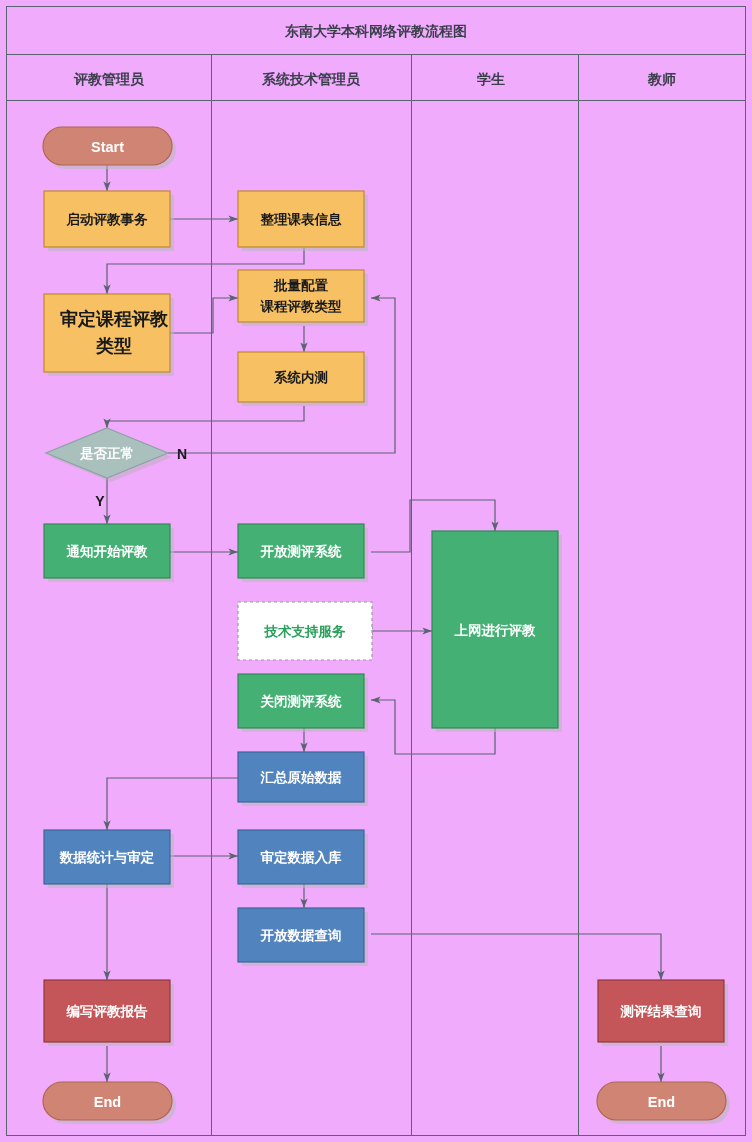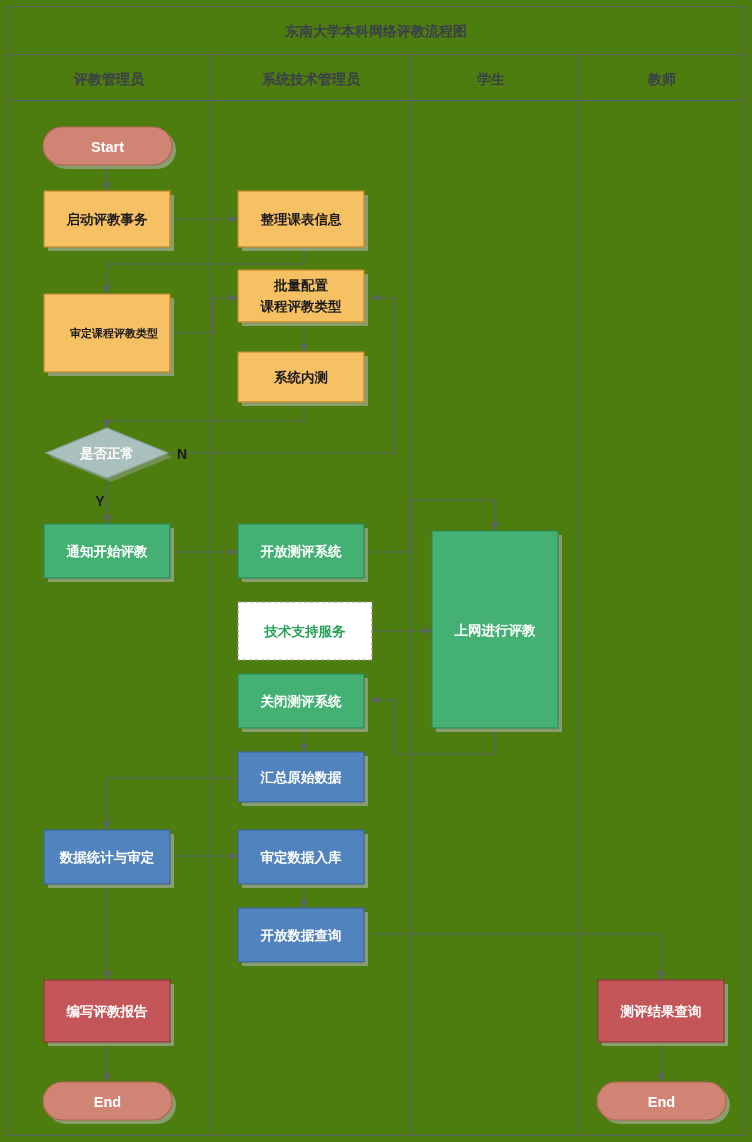--- a/index.html
+++ b/index.html
@@ -1,17 +1,17 @@
 <!DOCTYPE html>
 <html><head>
 <meta charset="utf-8">
 <style>
   html,body{margin:0;padding:0;background:#ffffff;}
   body{font-family:"Liberation Sans","DejaVu Sans",sans-serif;}
-  #page{position:relative;width:752px;height:1142px;background:#4d7c0f;overflow:hidden;}
+  #page{position:relative;width:752px;height:1142px;background:#f0abfc;overflow:hidden;}
   svg{display:block;}
   .lane-border{fill:none;stroke:#5b6270;stroke-width:1;}
   .title-text{font-size:14px;fill:#3b3f4c;font-weight:700;}
   .lane-text{font-size:14px;fill:#3b3f4c;font-weight:700;}
   .node-label{font-size:13.5px;font-weight:700;fill:#ffffff;}
   .node-label-dark{font-size:13.5px;font-weight:700;fill:#1a1a1a;}
   .node-label-green{font-size:13.5px;font-weight:700;fill:#2aa05a;}
   .term-label{font-size:14.5px;font-weight:700;fill:#ffffff;}
   .branch-label{font-size:14px;font-weight:700;fill:#1a1a1a;}
   .conn{fill:none;stroke:#5b6270;stroke-width:1.2;}
@@ -106,21 +106,21 @@
   <g>
     <rect class="shadow" x="242" y="195" width="126" height="56"></rect>
     <rect x="238" y="191" width="126" height="56" fill="#f7c163" stroke="#c08a2e" stroke-width="1.2"></rect>
     <text class="node-label-dark" x="301" y="224" text-anchor="middle">整理课表信息</text>
   </g>
 
   <g>
     <rect class="shadow" x="48" y="298" width="126" height="78"></rect>
     <rect x="44" y="294" width="126" height="78" fill="#f7c163" stroke="#c08a2e" stroke-width="1.2"></rect>
     <foreignObject x="46" y="296" width="122" height="74">
-      <div xmlns="http://www.w3.org/1999/xhtml" style="width:136px;height:74px;display:flex;align-items:center;justify-content:center;text-align:center;font-family:'Liberation Sans','DejaVu Sans',sans-serif;font-size:11px;font-weight:700;color:#1a1a1a;line-height:1.5;padding:0 14px;box-sizing:border-box;">
+      <div xmlns="http://www.w3.org/1999/xhtml" style="width:136px;height:74px;display:flex;align-items:center;justify-content:center;text-align:center;font-family:'Liberation Sans','DejaVu Sans',sans-serif;font-size:18px;font-weight:700;color:#1a1a1a;line-height:1.5;padding:0 14px;box-sizing:border-box;">
         <span>审定课程评教类型</span>
       </div>
     </foreignObject>
   </g>
 
   <g>
     <rect class="shadow" x="242" y="274" width="126" height="52"></rect>
     <rect x="238" y="270" width="126" height="52" fill="#f7c163" stroke="#c08a2e" stroke-width="1.2"></rect>
     <text class="node-label-dark" x="301" y="290" text-anchor="middle">批量配置</text>
     <text class="node-label-dark" x="301" y="311" text-anchor="middle">课程评教类型</text>

